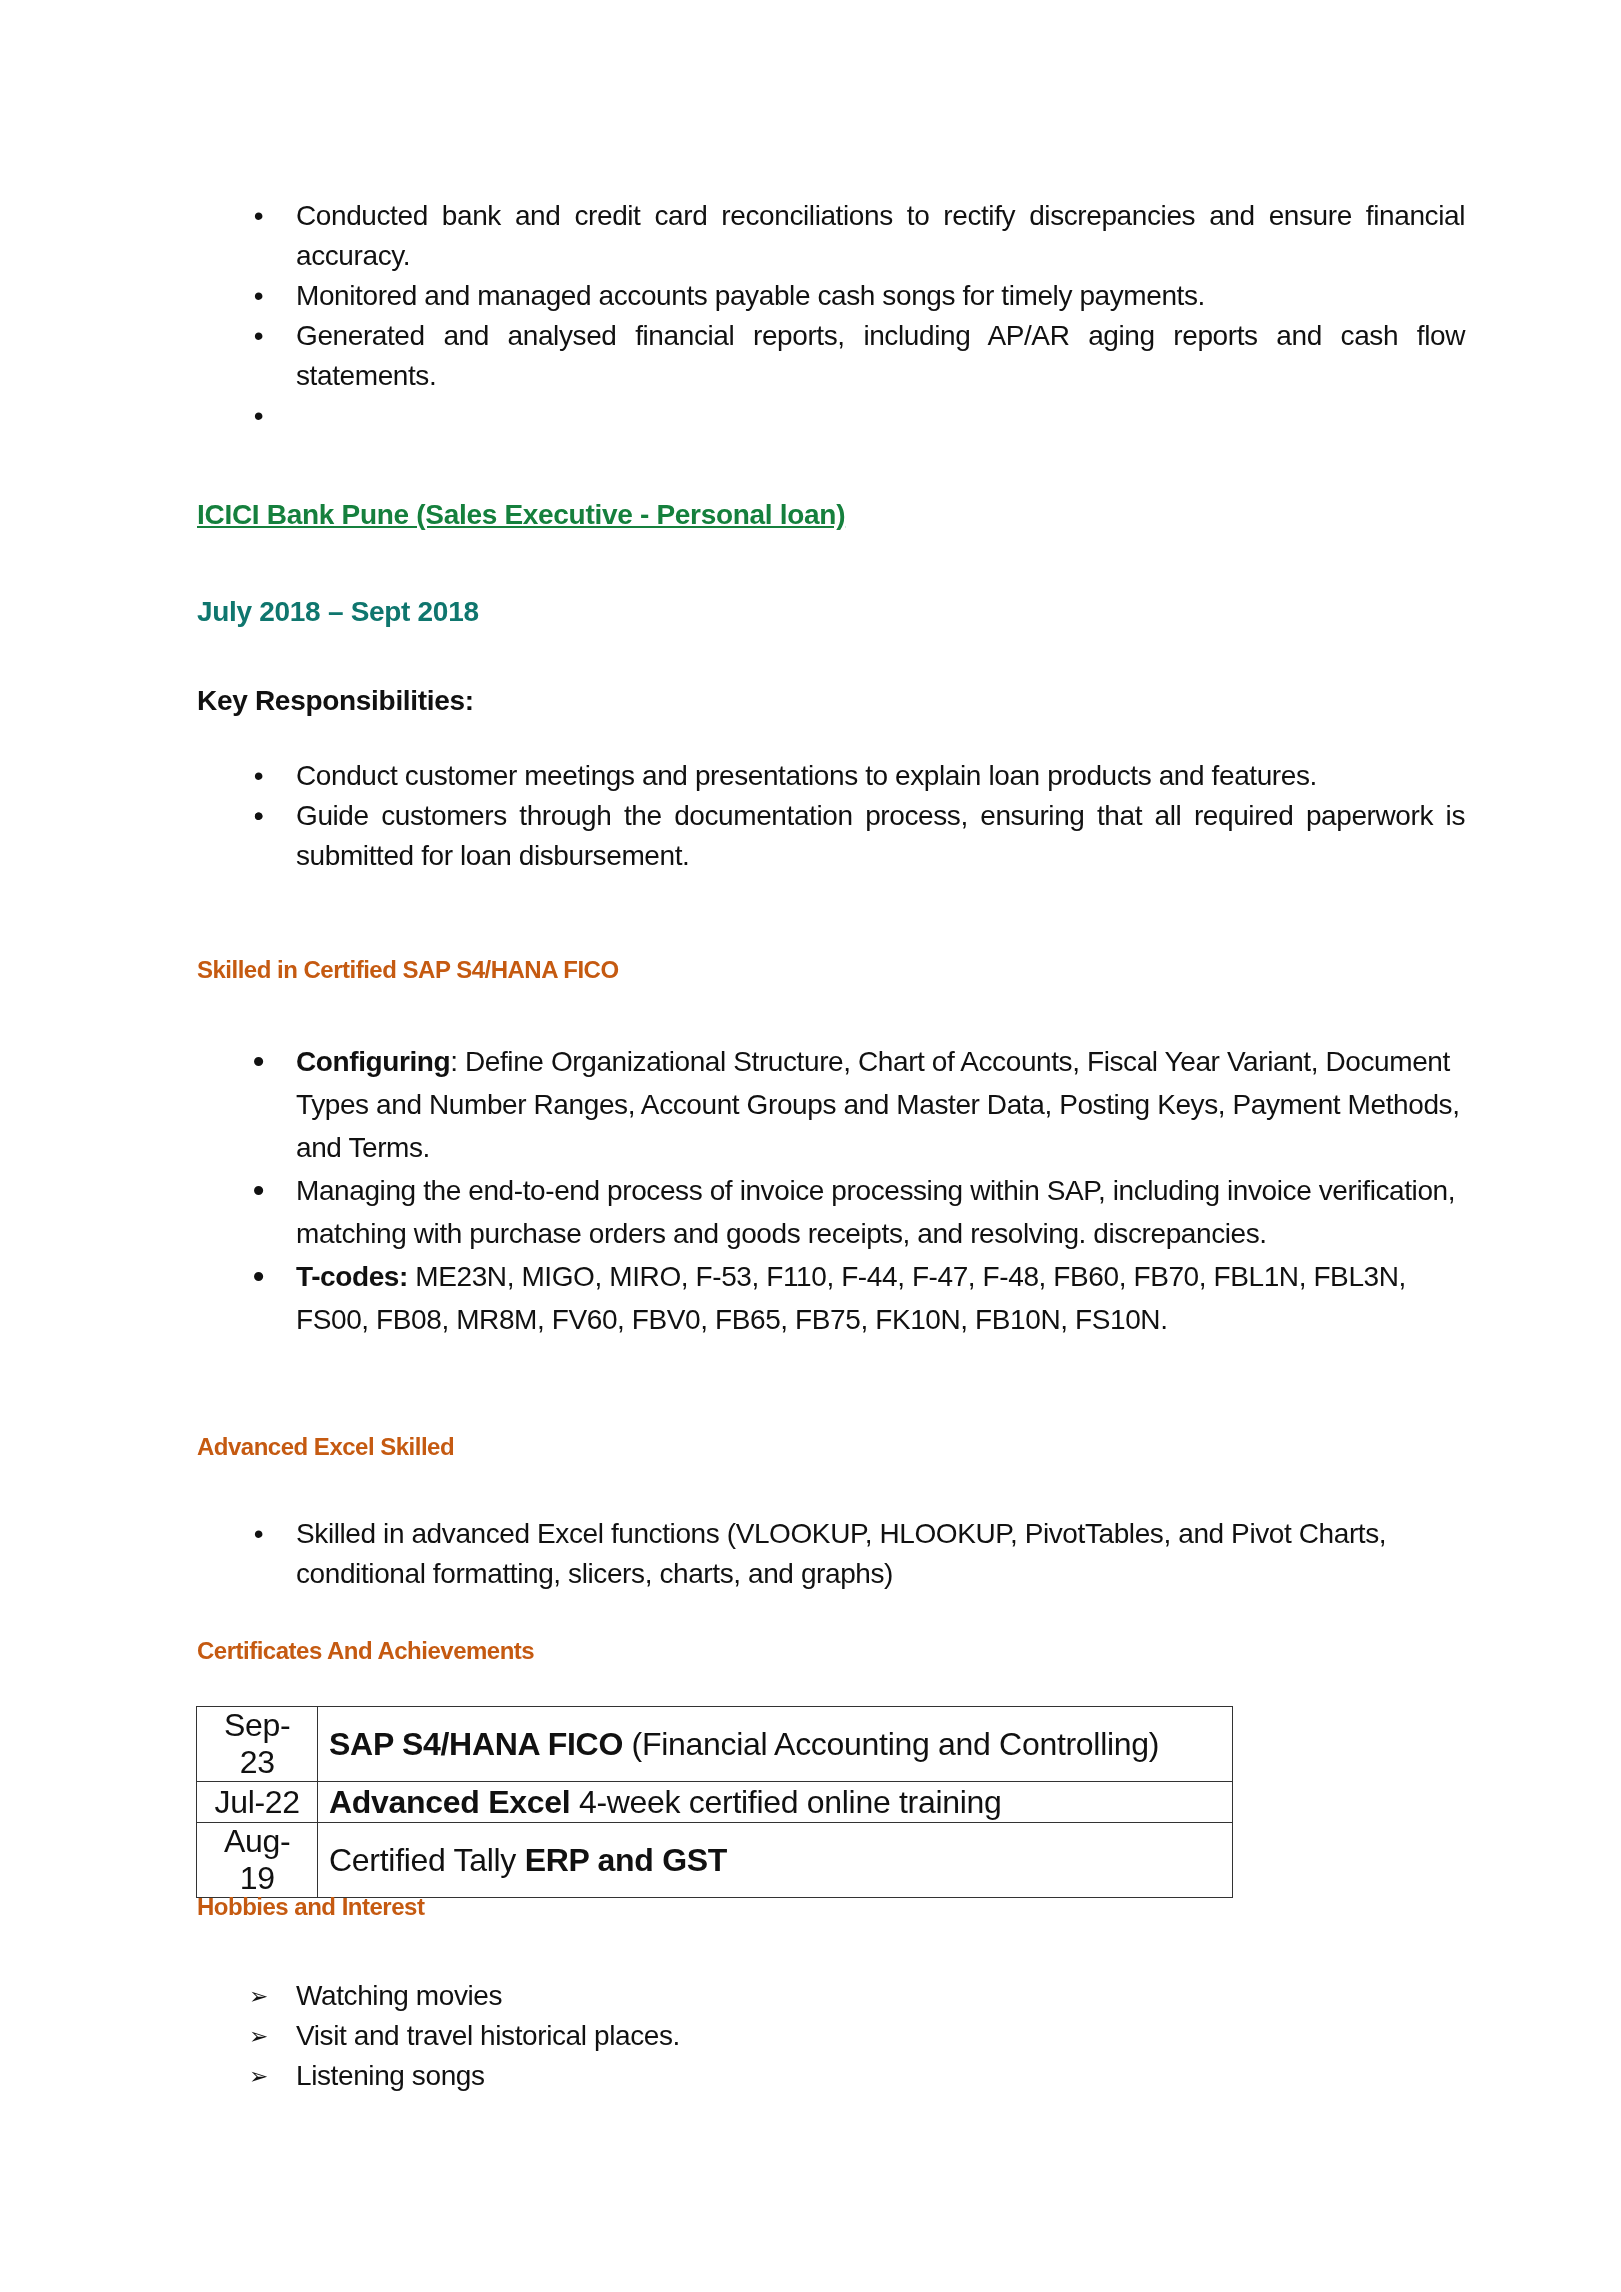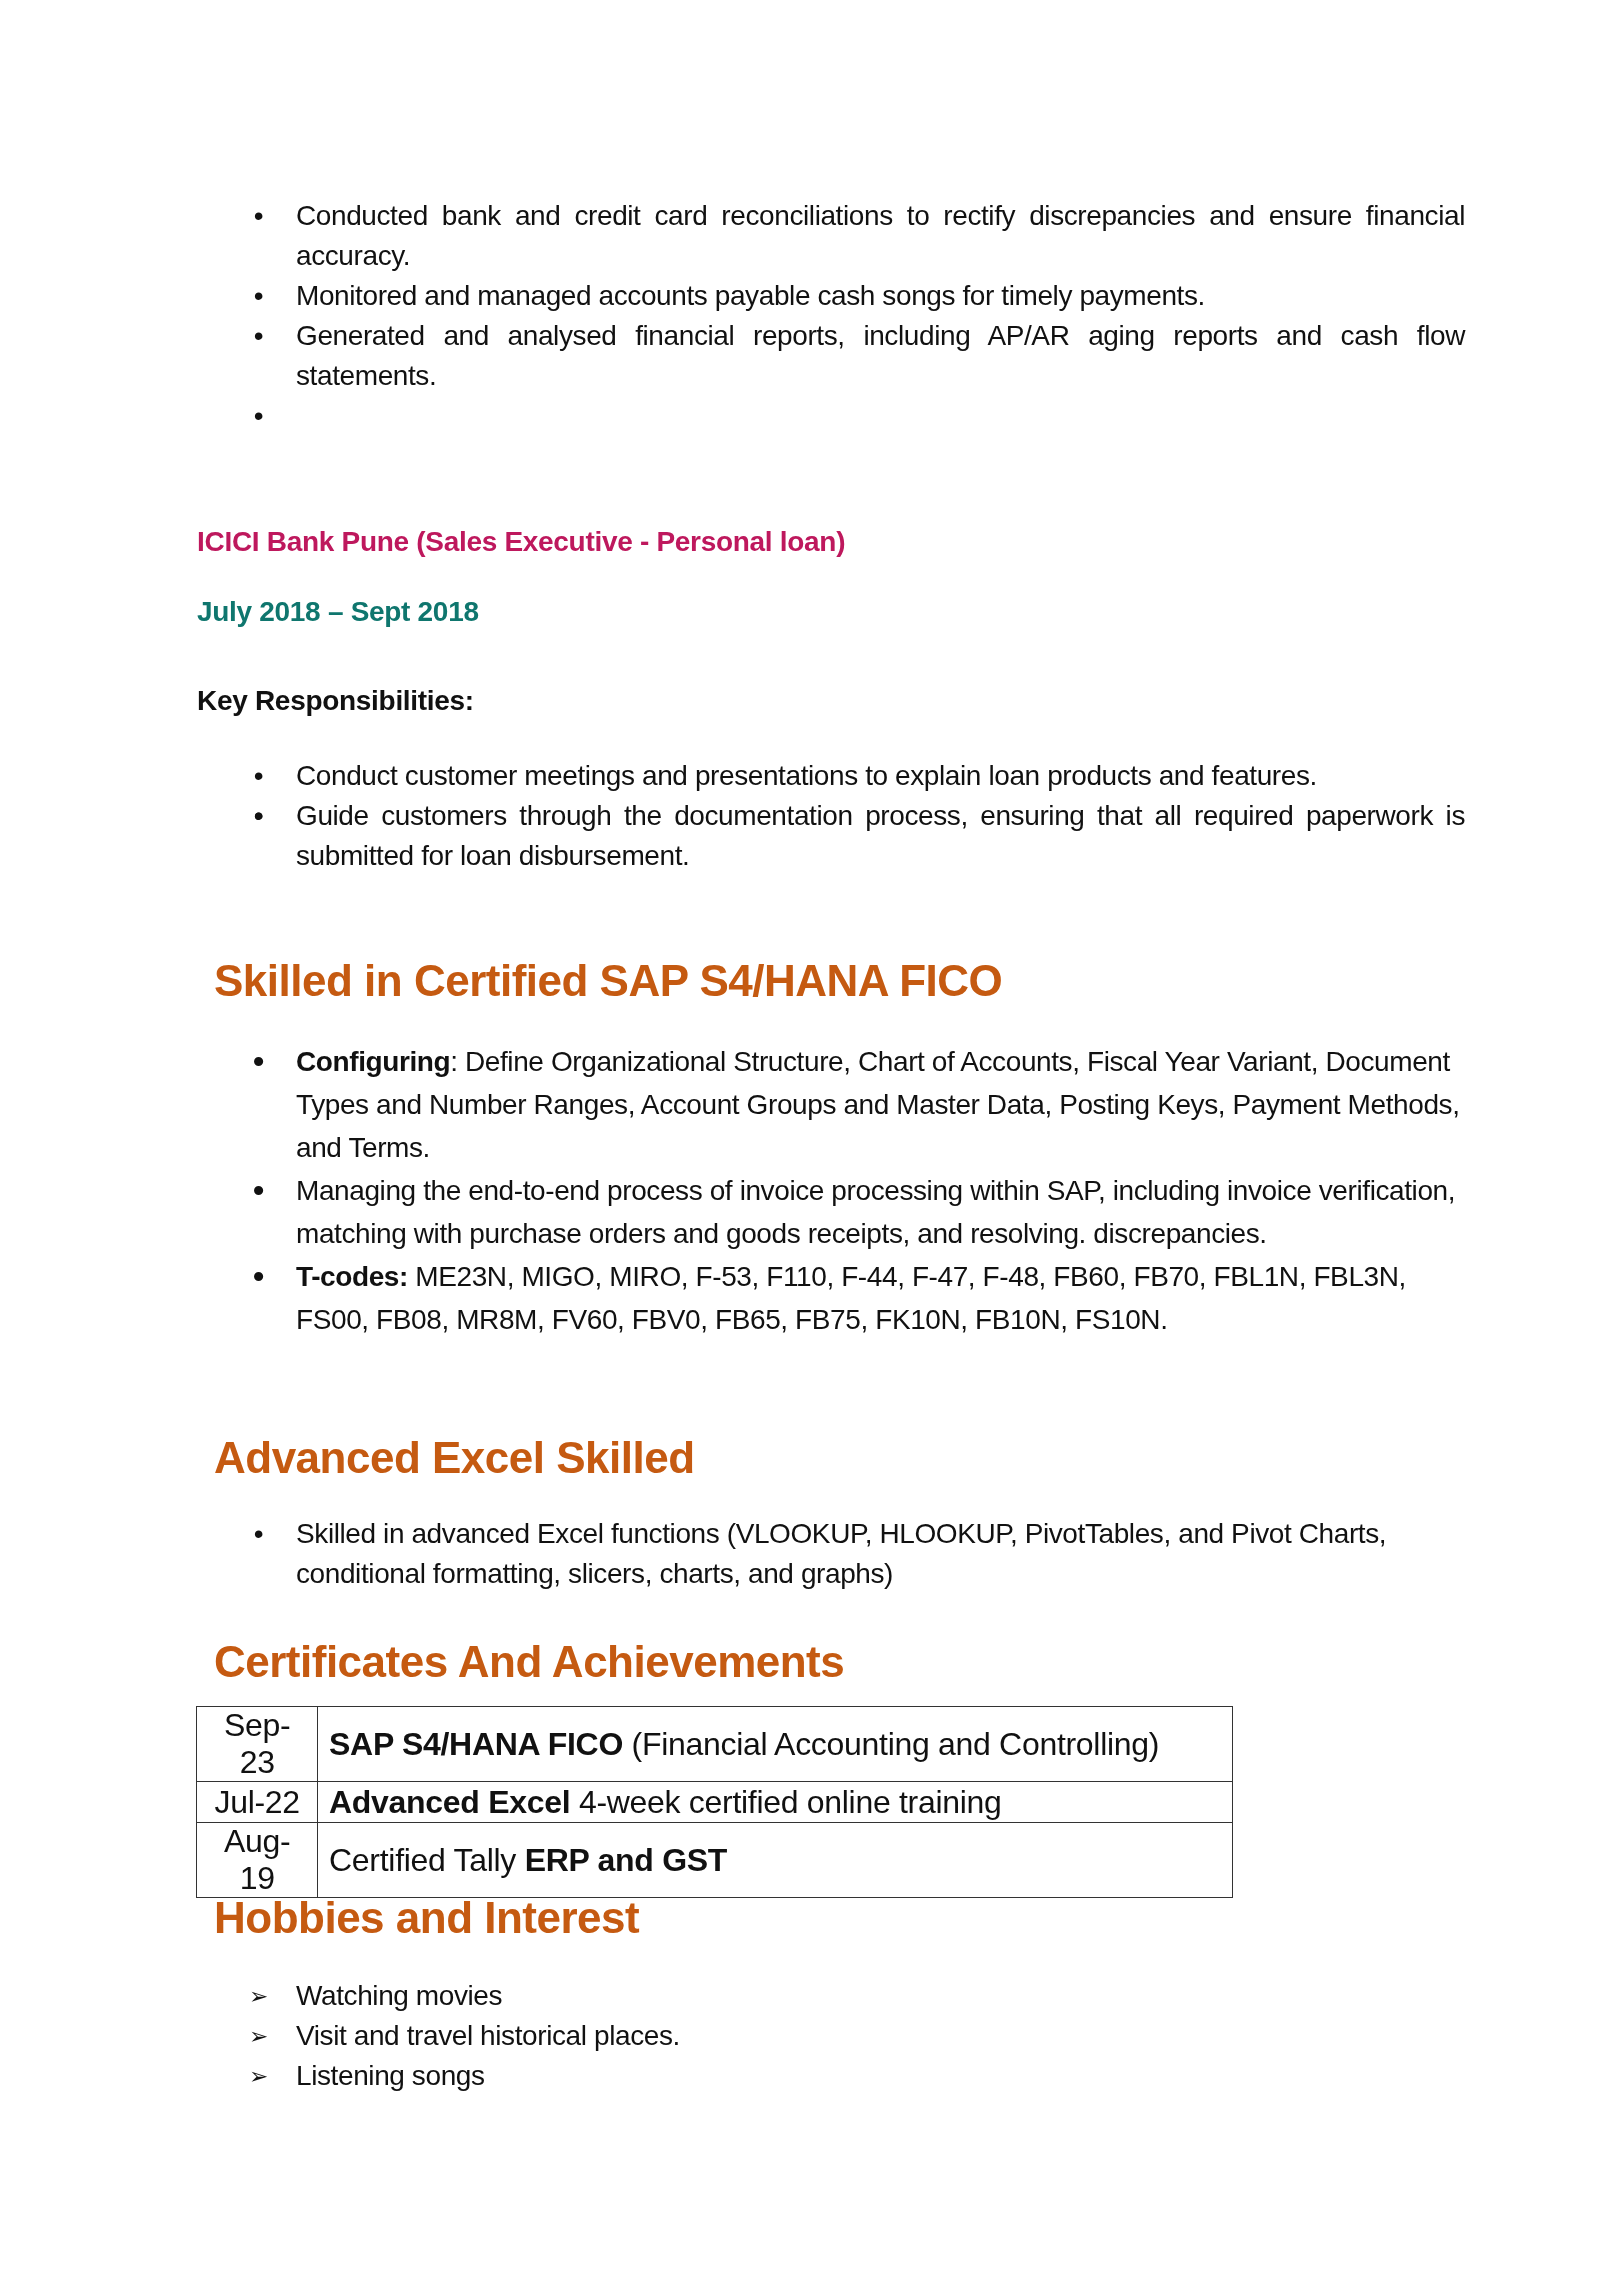--- a/index.html
+++ b/index.html
@@ -12,21 +12,21 @@
   ul.list li { position: relative; padding-left: 99px; font-size: 28px; letter-spacing: -0.4px; }
   ul.list li .bullet { position: absolute; left: 48px; top: 0; width: 27px; text-align: center; }
   ul.just li { text-align: justify; line-height: 40px; }
   ul.rag li { text-align: left; line-height: 43px; }
   ul.rag li .bullet { font-size: 32px; font-weight: bold; }
   ul.hob li { line-height: 40px; }
   ul.hob li .bullet { font-size: 23px; }
 
   .orange-sub { position: absolute; left: 197px; font-size: 28px; font-weight: bold; letter-spacing: -0.3px; }
   .label { position: absolute; left: 197px; font-size: 28px; font-weight: bold; letter-spacing: -0.3px; margin-top: 8px; }
-  .h2 { position: absolute; left: 214px; font-size: 44px; font-weight: bold; letter-spacing: -0.5px; }
+  .h2 { position: absolute; left: 197px; font-size: 24px; font-weight: bold; letter-spacing: -0.5px; }
 
   table.certs { position: absolute; left: 196px; top: 1706px; width: 1037px; border-collapse: collapse;
                 font-size: 32px; letter-spacing: -0.3px; }
   table.certs td { border: 1.8px solid #333333; height: 40px; padding: 0 10.7px; }
   table.certs td.date { width: 99px; text-align: center; }
   b { font-weight: bold; }
 </style>
 </head>
 <body>
 
@@ -34,21 +34,21 @@
 
   <div class="blk" style="top:196px;">
     <ul class="list just">
       <li><span class="bullet">•</span><span>Conducted bank and credit card reconciliations to rectify discrepancies and ensure financial accuracy.</span></li>
       <li><span class="bullet">•</span><span>Monitored and managed accounts payable cash songs for timely payments.</span></li>
       <li><span class="bullet">•</span><span>Generated and analysed financial reports, including AP/AR aging reports and cash flow statements.</span></li>
       <li><span class="bullet">•</span></li>
     </ul>
   </div>
 
-  <div class="orange-sub" style="top:526px; color:#be185d;">ICICI Bank Pune (Sales Executive - Personal loan)</div>
+  <div class="orange-sub" style="top:499px; color:#15803d;text-decoration:underline;">ICICI Bank Pune (Sales Executive - Personal loan)</div>
   <div class="orange-sub" style="top:596px; color:#0f766e;">July 2018 – Sept 2018</div>
   <div class="label" style="top:677px;">Key Responsibilities:</div>
 
   <div class="blk" style="top:756px;">
     <ul class="list just">
       <li><span class="bullet">•</span><span>Conduct customer meetings and presentations to explain loan products and features.</span></li>
       <li><span class="bullet">•</span></li>
       <li><span class="bullet">•</span><span>Guide customers through the documentation process, ensuring that all required paperwork is submitted for loan disbursement.</span></li>
     </ul>
   </div>

